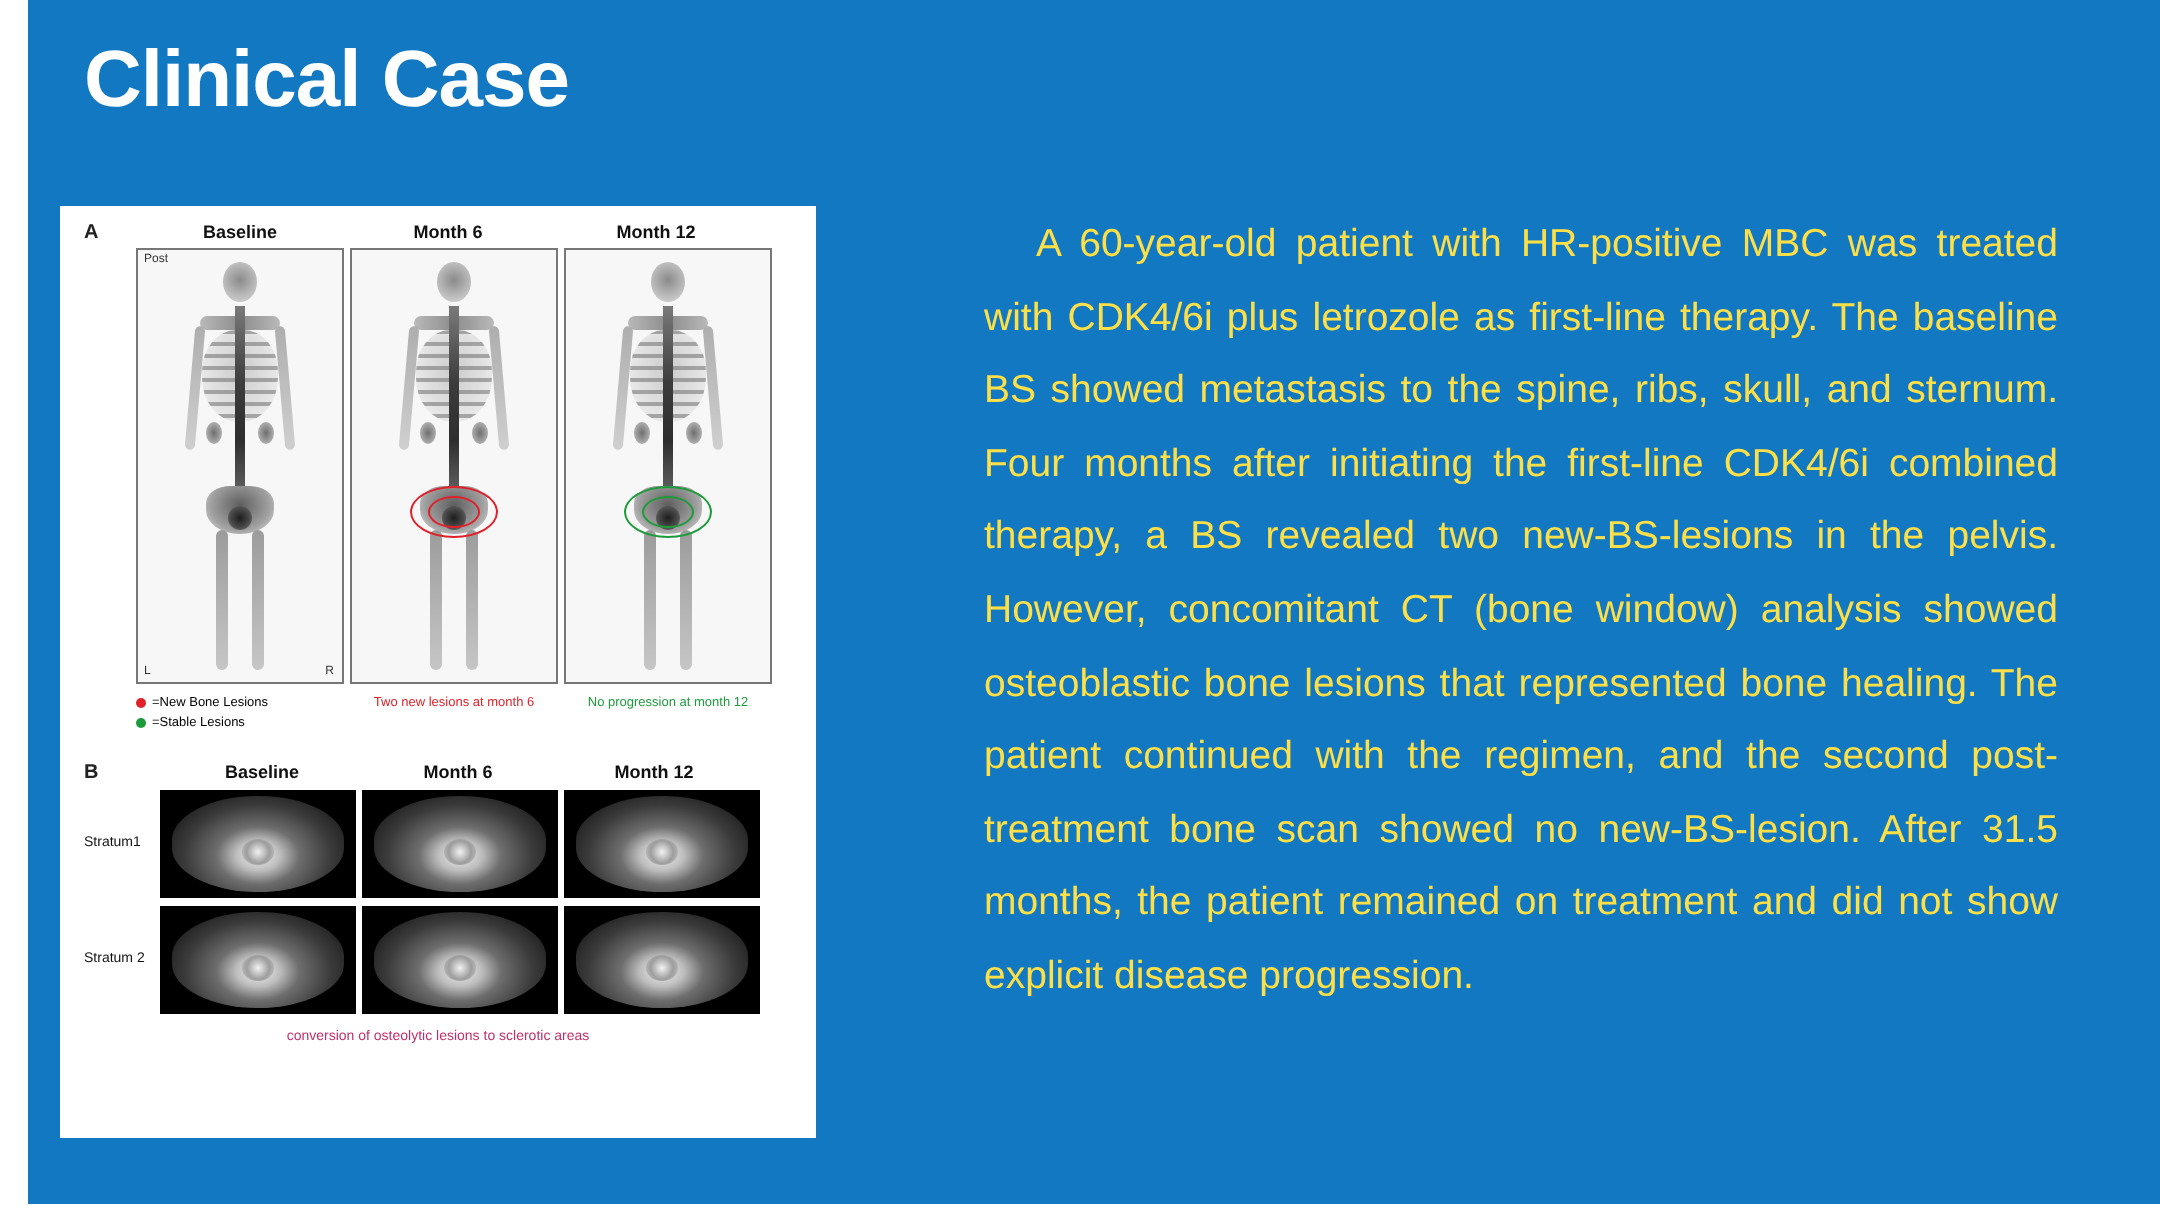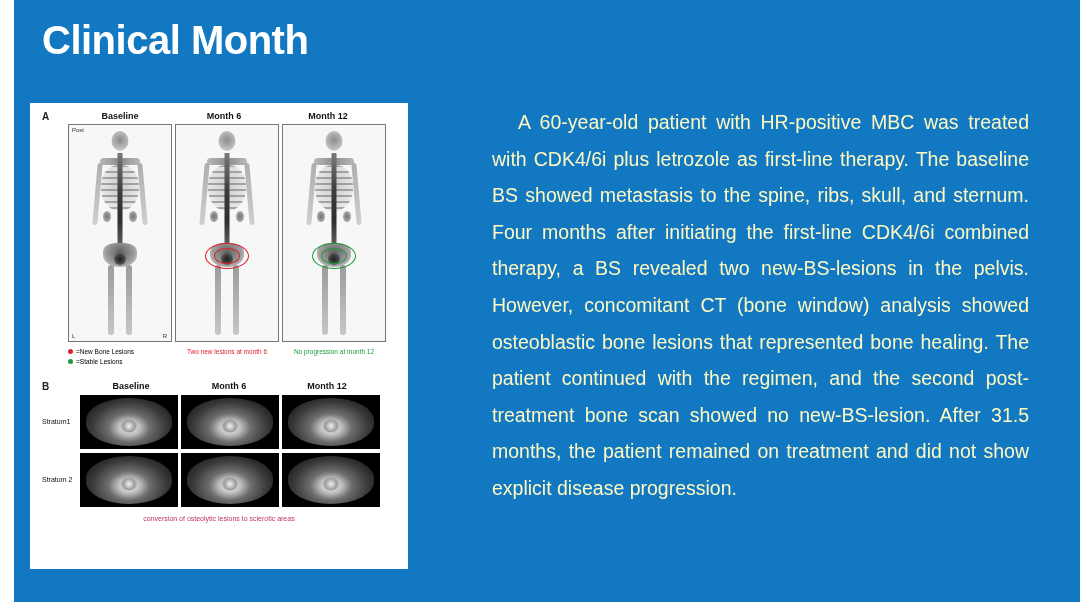--- a/index.html
+++ b/index.html
@@ -256,38 +256,38 @@
     font-size: 7px;
     color: #c0306a;
   }
 
   
   .text-panel {
     position: absolute;
     left: 492px;
     top: 104px;
     width: 537px;
-    color: #fef9c3;
+    color: #fde047;
     font-size: 19.5px;
     line-height: 36.6px;
     text-align: justify;
     text-justify: inter-word;
     font-family: "Liberation Sans", sans-serif;
   }
   .text-panel p { margin: 0; text-indent: 26px; }
 </style>
 </head>
 <body>
 
 <div id="slide">
 
   <div class="left-strip"></div>
   <div class="bottom-strip"></div>
 
-  <div class="title">Clinical Month</div>
+  <div class="title">Clinical Case</div>
 
   <div class="figure-card">
 
     <div class="panel-letter">A</div>
 
     <div class="bs-head">
       <div>Baseline</div>
       <div>Month 6</div>
       <div>Month 12</div>
     </div>

